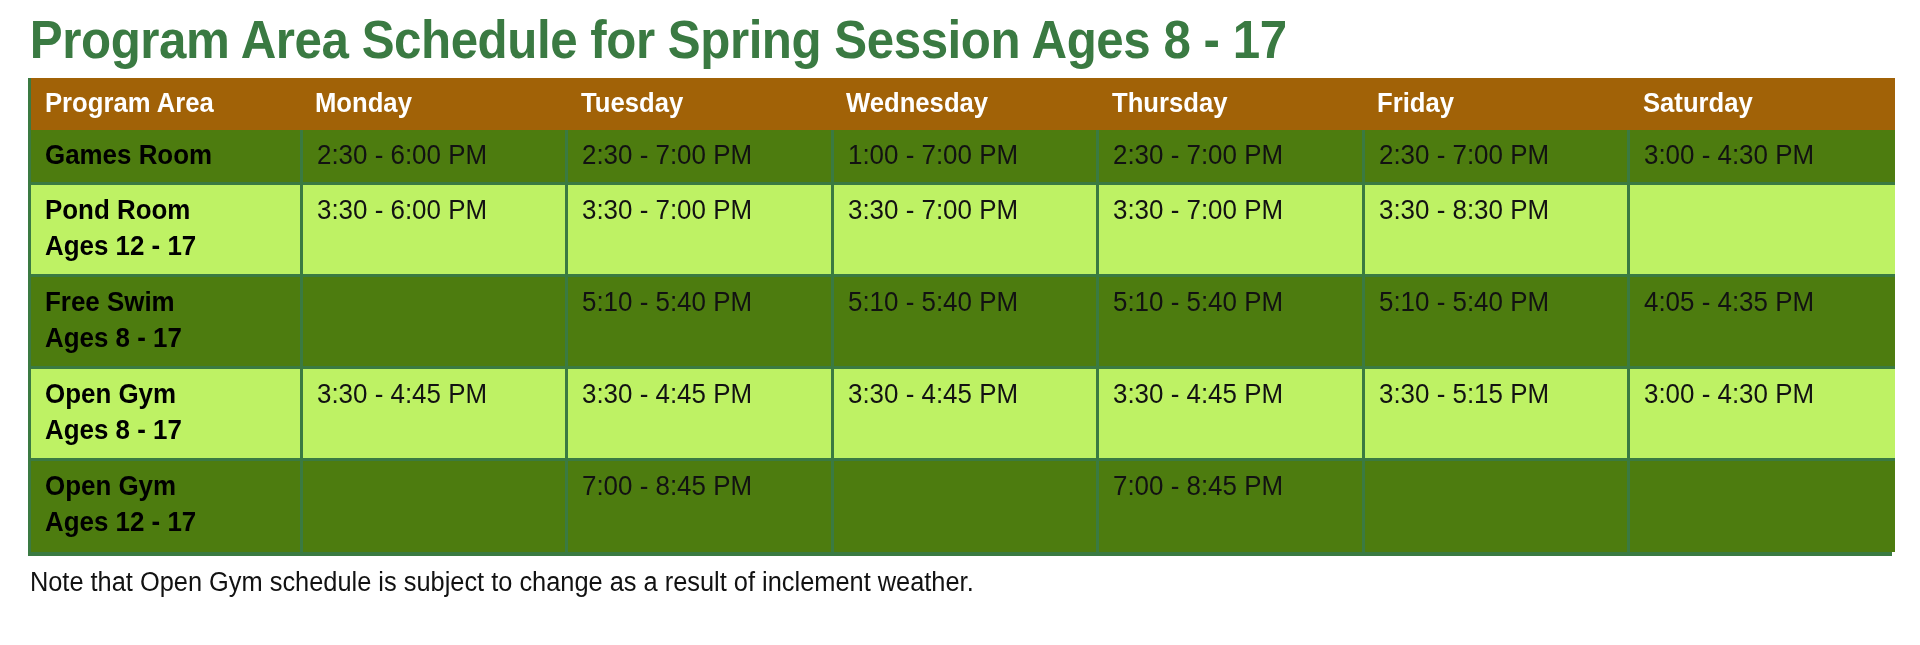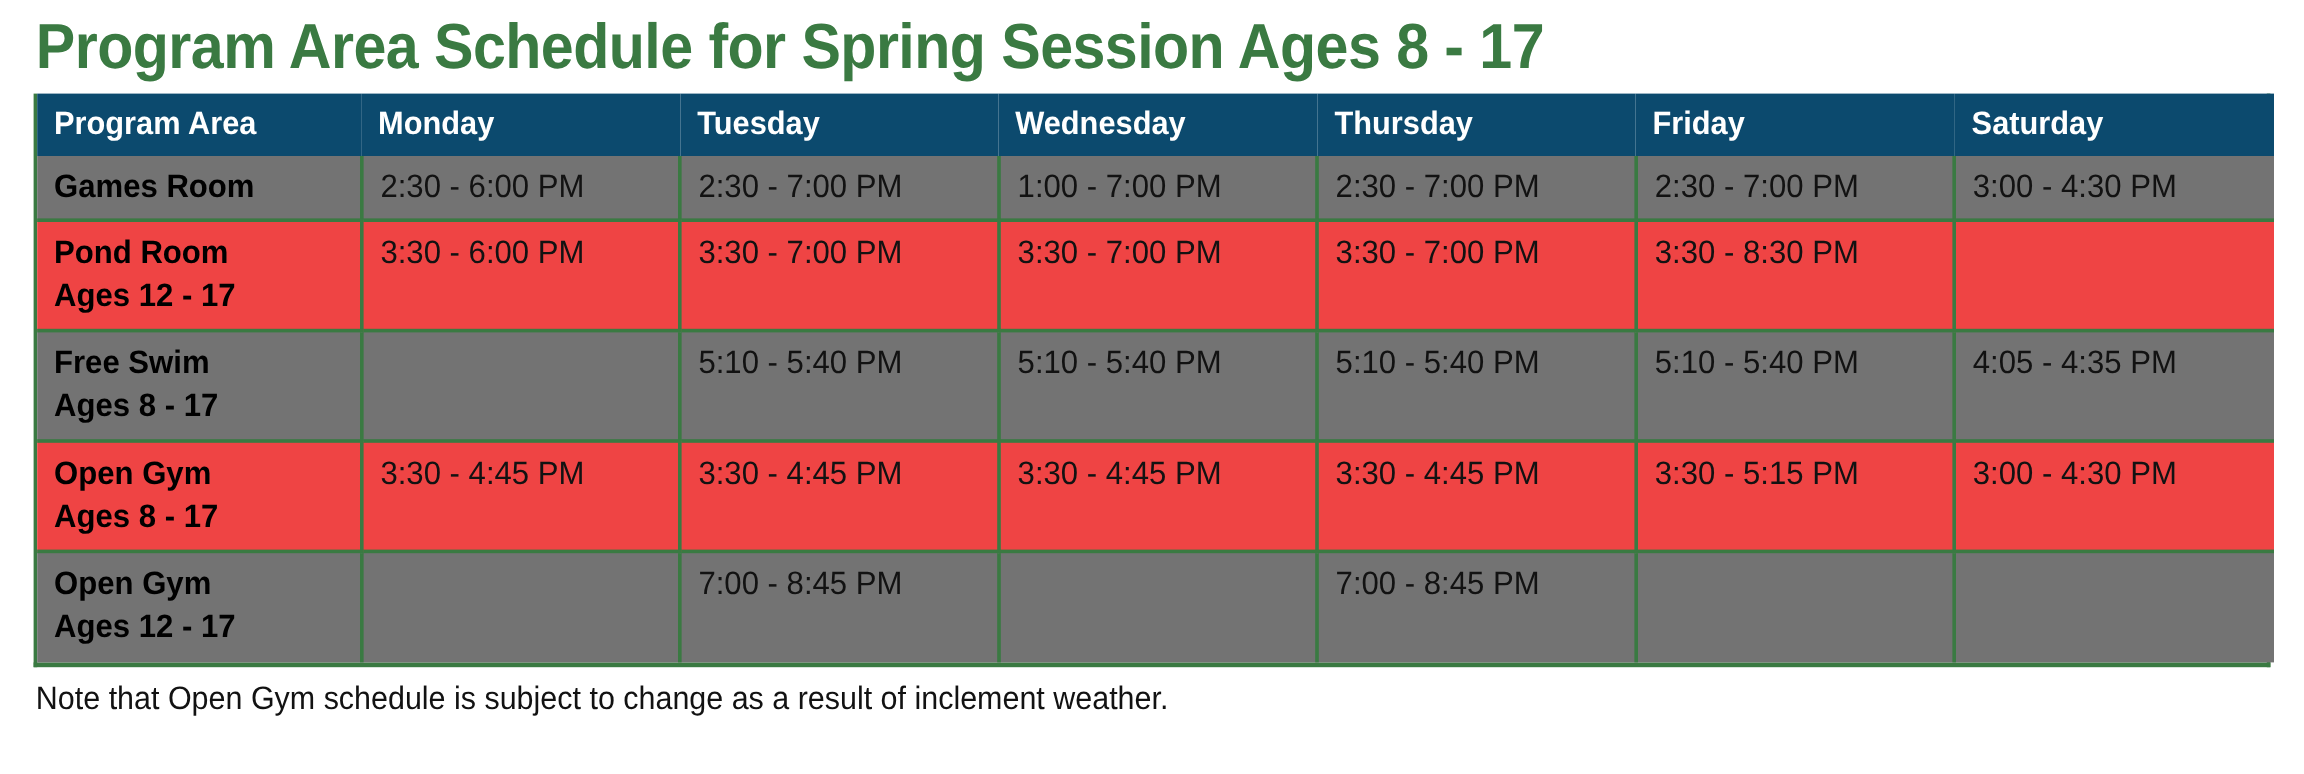--- a/index.html
+++ b/index.html
@@ -51,21 +51,21 @@
   table.schedule {
     border-collapse: collapse;
     width: 100%;
     table-layout: fixed;
   }
 
   table.schedule col.c-area   { width: 270px; }
   table.schedule col.c-day    { width: 265.6px; }
 
   thead th {
-    background: #0c4a6e;
+    background: #a16207;
     color: #ffffff;
     font-weight: bold;
     font-size: 27px;
     text-align: left;
     padding: 9px 14px 11px 14px;
     height: 52px;
     vertical-align: middle;
     white-space: nowrap;
     border: none;
     text-decoration: underline;
@@ -76,27 +76,27 @@
     transform-origin: left center;
   }
 
   tbody td {
     border-right: 3px solid #3a7a42;
     border-bottom: 3px solid #3a7a42;
     padding: 7px 14px 9px 14px;
     font-size: 27px;
     line-height: 36px;
     vertical-align: top;
-    background: #737373;
+    background: #4d7c0f;
     color: #121212;
   }
   tbody td:last-child { border-right: none; }
   tbody tr:last-child td { border-bottom: none; }
 
-  tbody tr.alt td { background: #ef4444; }
+  tbody tr.alt td { background: #bef264; }
 
   td.area {
     font-weight: bold;
     color: #000000;
   }
   td.area .line {
     display: block;
     transform: scaleX(0.96);
     transform-origin: left center;
     white-space: nowrap;

